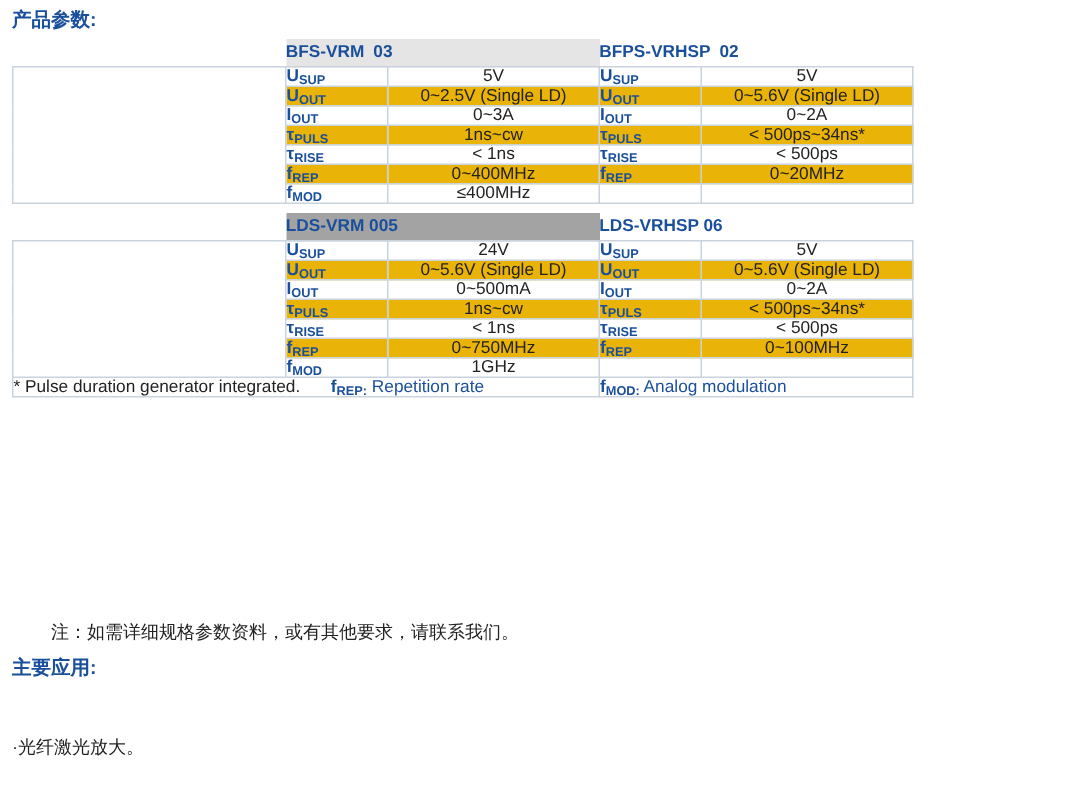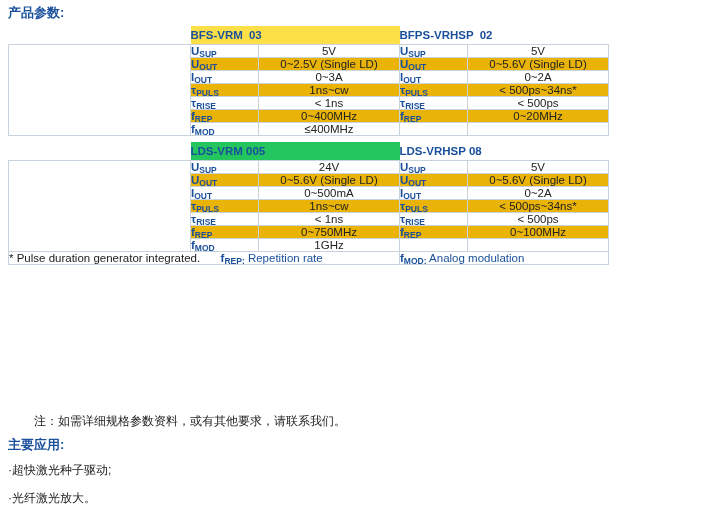--- a/index.html
+++ b/index.html
@@ -140,21 +140,21 @@
       <colgroup>
         <col style="width:182px">
           <col style="width:68px">
           <col style="width:141px">
           <col style="width:68px">
           <col style="width:141px">
       </colgroup>
       <tbody>
           <tr class="hdr-row">
         <td style="border:none;background:#fff"></td>
-        <td colspan="2" class="hdr-label" style="border:none;background:#fde047">
+        <td colspan="2" class="hdr-label" style="border:none;background:#e5e5e5">
           <span>BFS-VRM</span><span class="suffix">03</span>
         </td>
         <td colspan="2" class="hdr-label" style="border:none;background:#fff">
           <span>BFPS-VRHSP</span><span class="suffix">02</span>
         </td>
       </tr>
 
       <tr class="row-odd">
         <td class="photo-cell" rowspan="7">
           <div class="photo1">
@@ -220,22 +220,22 @@
       <colgroup>
         <col style="width:182px">
           <col style="width:68px">
           <col style="width:141px">
           <col style="width:68px">
           <col style="width:141px">
       </colgroup>
       <tbody>
           <tr class="hdr-row">
         <td style="border:none;background:#fff"></td>
-        <td colspan="2" class="hdr-label" style="border:none;background:#22c55e">LDS-VRM 005</td>
-        <td colspan="2" class="hdr-label" style="border:none;background:#fff">LDS-VRHSP 08</td>
+        <td colspan="2" class="hdr-label" style="border:none;background:#a3a3a3">LDS-VRM 005</td>
+        <td colspan="2" class="hdr-label" style="border:none;background:#fff">LDS-VRHSP 06</td>
       </tr>
 
       <tr class="row-odd">
         <td class="photo-cell" rowspan="7">
           <div class="photo2">
             
             
             
             
             
@@ -298,16 +298,15 @@
         </td>
       </tr>
     </tbody>
       </table>
   </div>
 
   <div class="note-line" id="note-text">注：如需详细规格参数资料，或有其他要求，请联系我们。</div>
 
   <div class="section-title" id="title-apps">主要应用:</div>
 
-  <div class="bullet" id="app-1">·超快激光种子驱动;</div>
   <div class="bullet" id="app-2">·光纤激光放大。</div>
 
 </div>
 
 </body></html>

